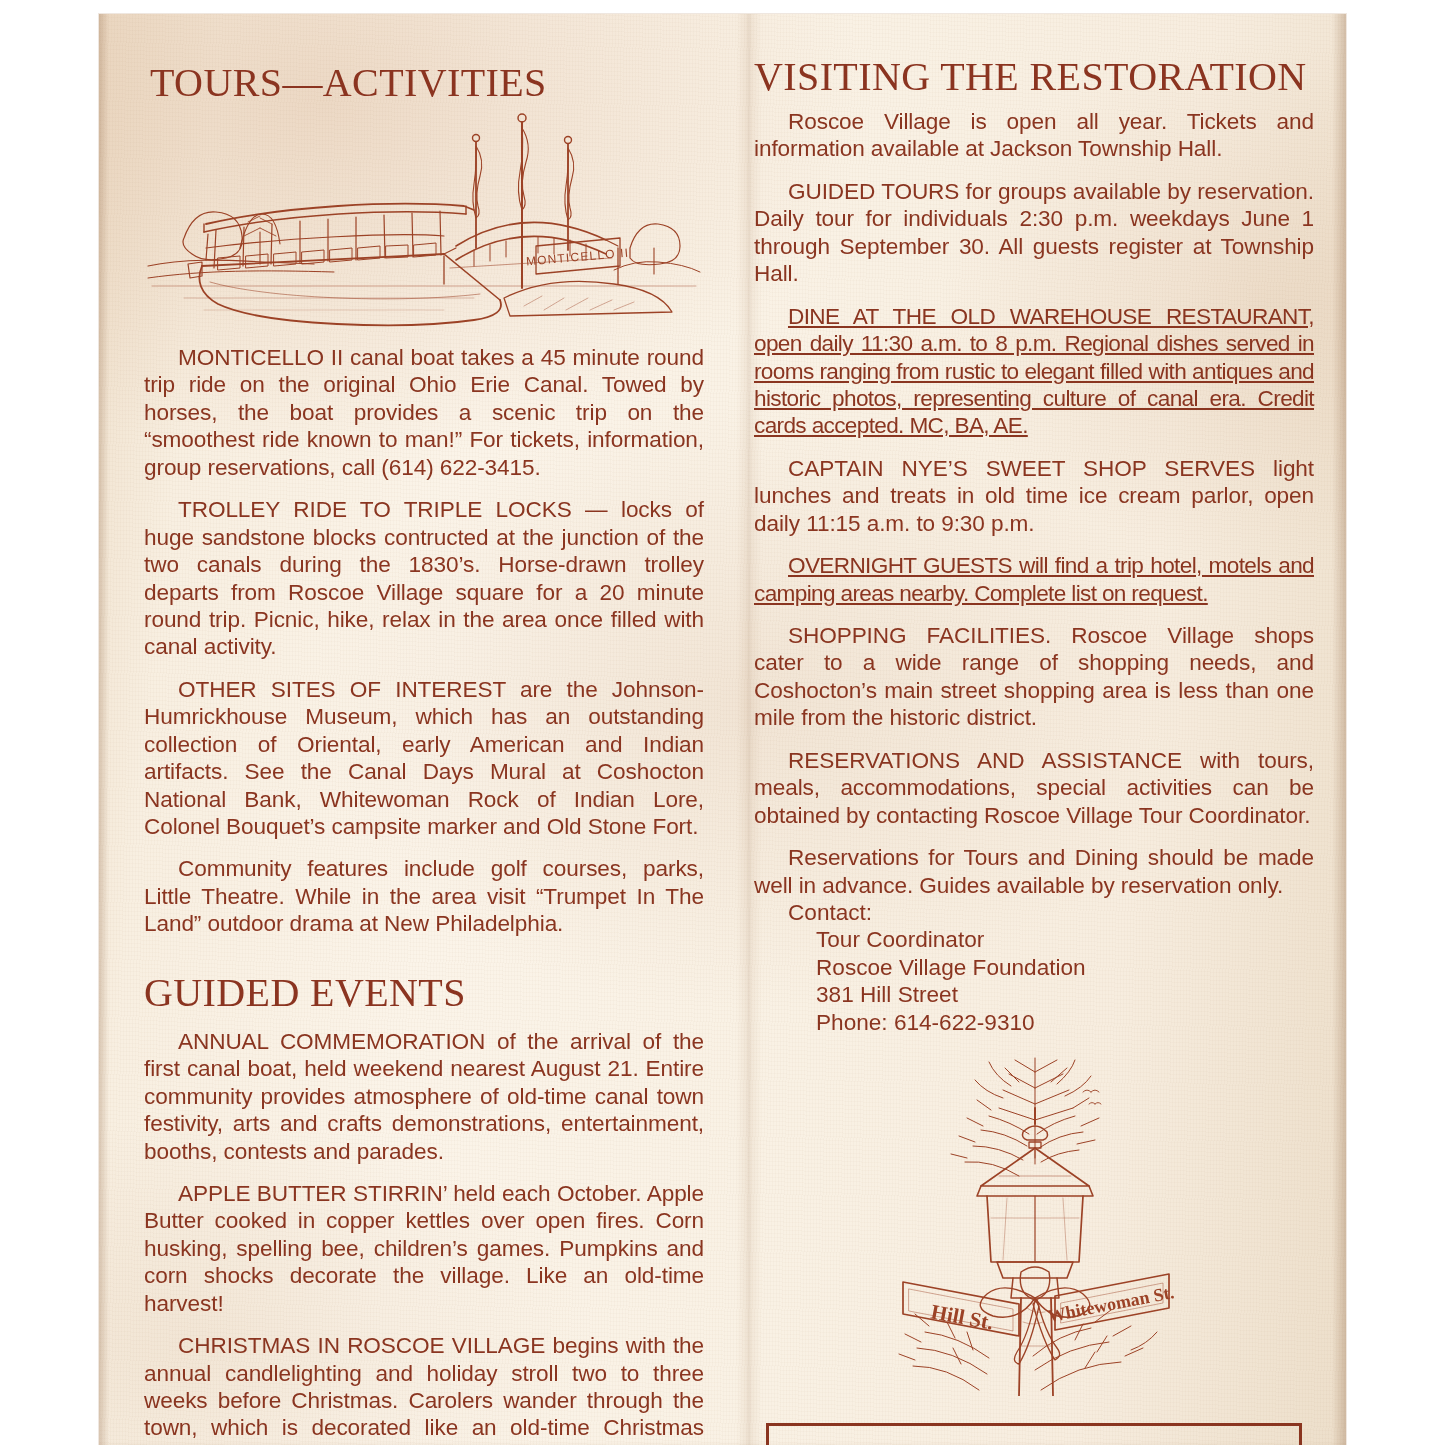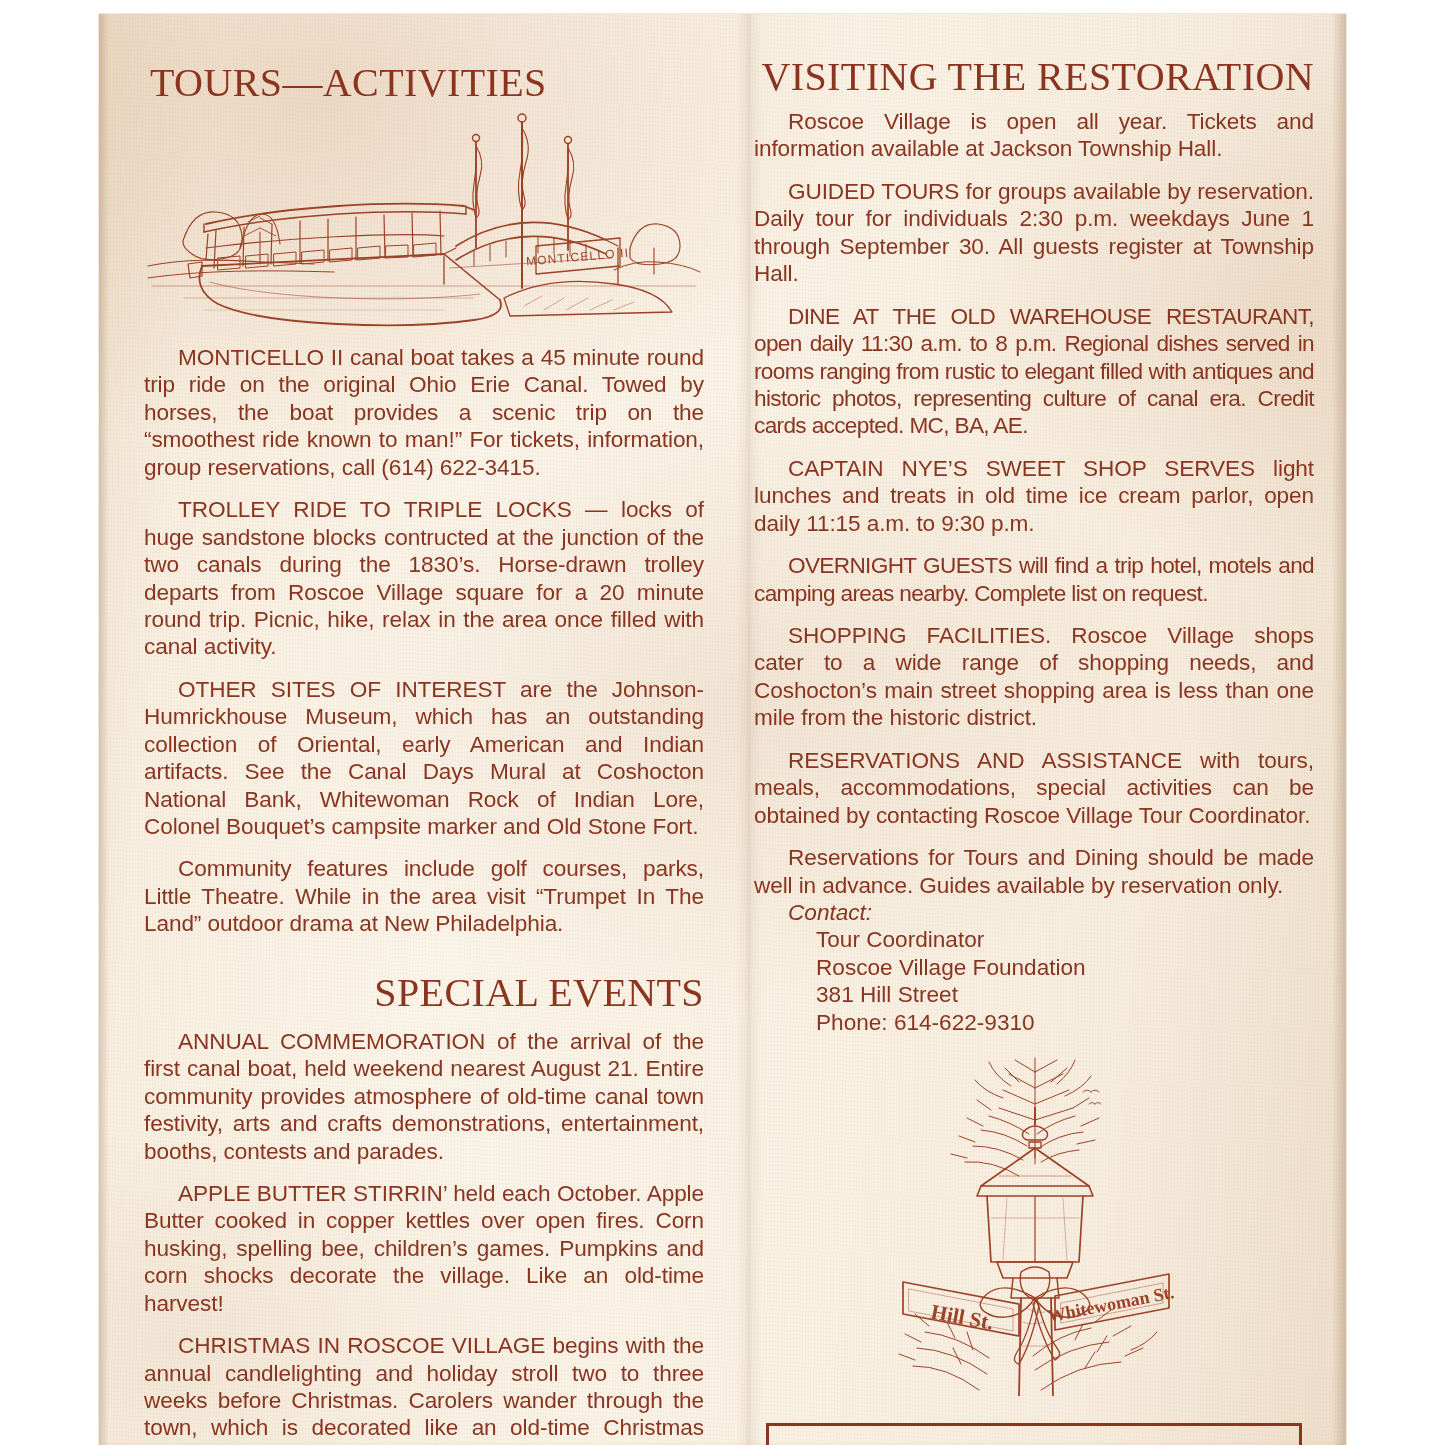--- a/index.html
+++ b/index.html
@@ -76,62 +76,62 @@
   }
   .col-left  { left: 45px;  width: 560px; }
   .col-right { left: 655px; width: 560px; }
 
   .section-title {
     font-family: "Liberation Serif", serif;
     font-size: 40px;
     font-weight: normal;
     letter-spacing: 0.4px;
     color: #8b3420;
-    text-align: right;
+    text-align: left;
     margin: 0;
     line-height: 1.05;
   }
   .title-tours   { margin-top: 48px; text-align: left; padding-left: 6px; }
   .title-special { margin-top: 34px; margin-bottom: 14px; }
   .title-visit   { margin-top: 42px; }
 
   p.body {
     margin: 0 0 15px 0;
     font-size: 22.6px;
     line-height: 1.215;
     text-align: justify;
     text-indent: 34px;
     color: #8a3520;
     font-stretch: condensed;
     letter-spacing: -0.1px;
     -webkit-font-smoothing: antialiased;
   }
   p.body.tight {
     letter-spacing: -0.65px;
+    text-decoration: underline;
   }
   p.body:last-child { margin-bottom: 0; }
 
   
   .boat-art {
     position: relative;
     width: 560px;
     height: 240px;
     margin-top: -6px;
     margin-bottom: 6px;
   }
   .boat-art svg { display: block; }
 
   
   .contact-lead {
     margin: 0;
     font-size: 22.6px;
     line-height: 1.215;
     text-indent: 34px;
     color: #8a3520;
-    font-style: italic;
   }
   .contact-lines {
     margin: 0 0 0 0;
     padding-left: 62px;
     font-size: 22.6px;
     line-height: 1.215;
     color: #8a3520;
     list-style: none;
   }
   .contact-lines li { margin: 0; }
@@ -268,21 +268,21 @@
           </g>
           <text x="434" y="163" text-anchor="middle" font-family="Liberation Sans, sans-serif" font-size="12" letter-spacing="1.2" fill="#9c4226" transform="rotate(-5 434 163)">MONTICELLO II</text>
         </svg>
       </div>
 
       <p class="body">MONTICELLO II canal boat takes a 45 minute round trip ride on the original Ohio Erie Canal. Towed by horses, the boat provides a scenic trip on the “smoothest ride known to man!” For tickets, information, group reservations, call (614) 622-3415.</p>
       <p class="body">TROLLEY RIDE TO TRIPLE LOCKS — locks of huge sandstone blocks contructed at the junction of the two canals during the 1830’s. Horse-drawn trolley departs from Roscoe Village square for a 20 minute round trip. Picnic, hike, relax in the area once filled with canal activity.</p>
       <p class="body">OTHER SITES OF INTEREST are the Johnson-Humrickhouse Museum, which has an outstanding collection of Oriental, early American and Indian artifacts. See the Canal Days Mural at Coshocton National Bank, Whitewoman Rock of Indian Lore, Colonel Bouquet’s campsite marker and Old Stone Fort.</p>
       <p class="body">Community features include golf courses, parks, Little Theatre. While in the area visit “Trumpet In The Land” outdoor drama at New Philadelphia.</p>
 
-      <h1 class="section-title title-special">SPECIAL EVENTS</h1>
+      <h1 class="section-title title-special">GUIDED EVENTS</h1>
 
       <p class="body">ANNUAL COMMEMORATION of the arrival of the first canal boat, held weekend nearest August 21. Entire community provides atmosphere of old-time canal town festivity, arts and crafts demonstrations, entertainment, booths, contests and parades.</p>
       <p class="body">APPLE BUTTER STIRRIN’ held each October. Apple Butter cooked in copper kettles over open fires. Corn husking, spelling bee, children’s games. Pumpkins and corn shocks decorate the village. Like an old-time harvest!</p>
       <p class="body">CHRISTMAS IN ROSCOE VILLAGE begins with the annual candlelighting and holiday stroll two to three weeks before Christmas. Carolers wander through the town, which is decorated like an old-time Christmas card, with holly and pine, red bows and bright candles.</p>
 
     </div>
 
     <div class="col col-right">
 
       <h1 class="section-title title-visit">VISITING THE RESTORATION</h1>

